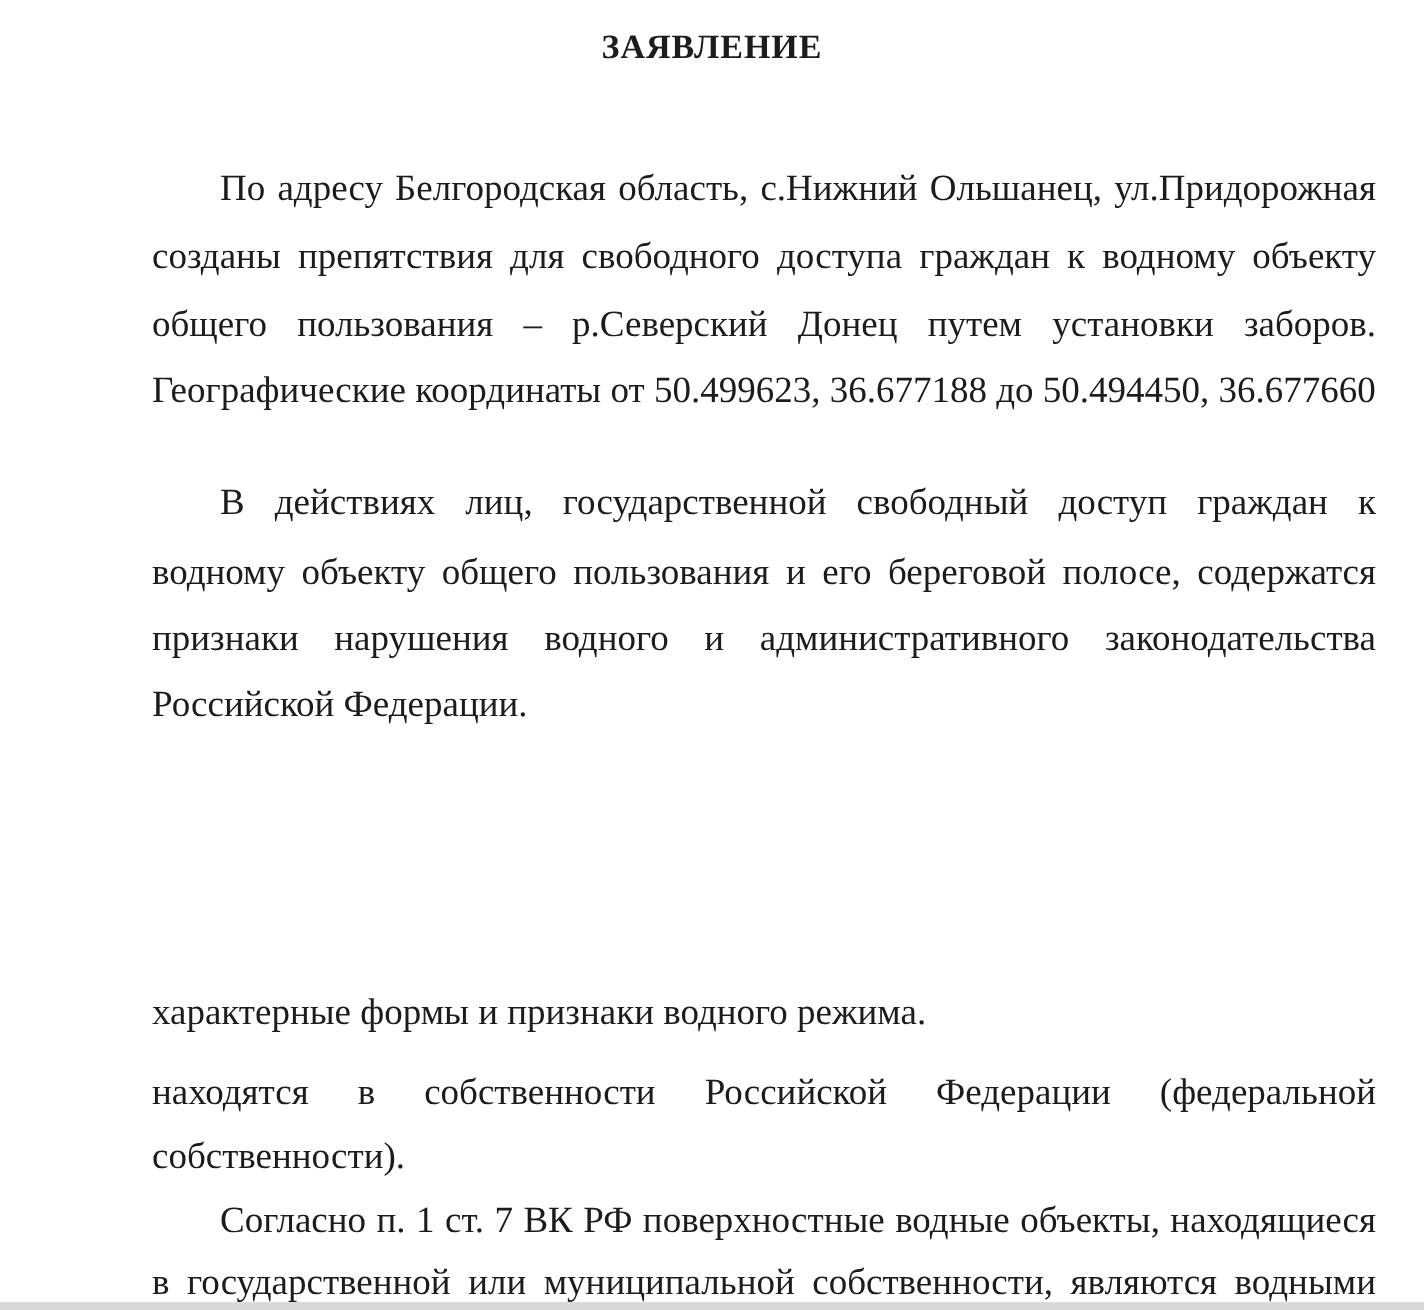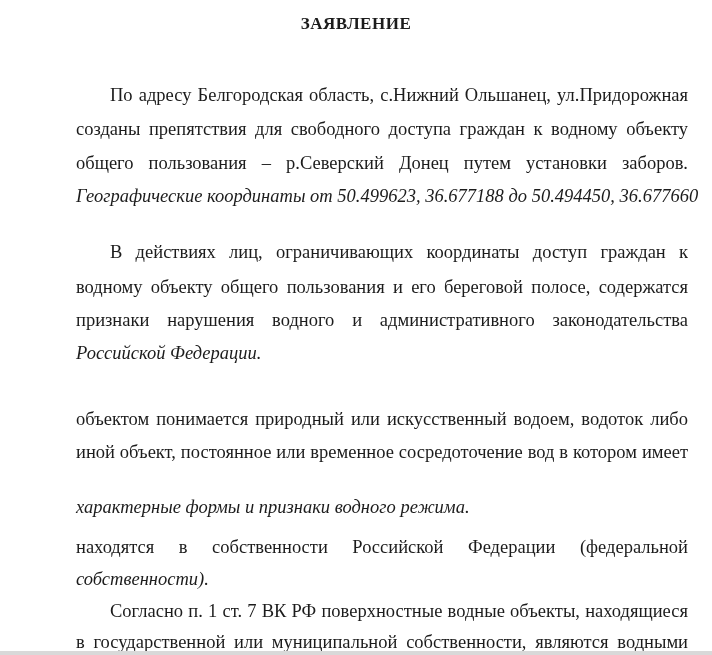--- a/index.html
+++ b/index.html
@@ -14,44 +14,42 @@
   .title {
     position: absolute; top: 14px; left: 0; width: 712px;
     text-align: center; font-weight: bold; font-size: 17px; letter-spacing: 0.5px;
   }
   .line {
     position: absolute; left: 76px; width: 612px;
     font-size: 18.5px; line-height: 22px; white-space: nowrap;
     text-align: justify; text-align-last: justify;
   }
   .line.indent { left: 110px; width: 578px; }
-  .line.last { text-align-last: left; font-style: italic; }
+  .line.last { text-align-last: left; }
   .bottom-edge {
     position: absolute; left: 0; bottom: 0; width: 712px; height: 4px;
     background: #d9d9d9;
   }
 </style>
 </head>
 <body>
 
 <div class="page">
   <div class="title">ЗАЯВЛЕНИЕ</div>
 
   <div class="line" style="top:118px">созданы препятствия для свободного доступа граждан к водному объекту</div>
   <div class="line indent" style="top:84px">По адресу Белгородская область, с.Нижний Ольшанец, ул.Придорожная</div>
   <div class="line" style="top:152px">общего пользования –  р.Северский Донец  путем установки заборов.</div>
   <div class="line last" style="top:185px">Географические координаты от 50.499623, 36.677188 до 50.494450, 36.677660</div>
 
-  <div class="line indent" style="top:241px">В действиях лиц, ограничивающих координаты доступ граждан к</div>
+  <div class="line indent" style="top:241px">В действиях лиц, государственной свободный доступ граждан к</div>
   <div class="line" style="top:276px">водному объекту общего пользования и его береговой полосе, содержатся</div>
   <div class="line last" style="top:342px">Российской Федерации.</div>
   <div class="line" style="top:309px">признаки нарушения водного и административного законодательства</div>
 
-  <div class="line" style="top:408px">объектом понимается природный или искусственный водоем, водоток либо</div>
-  <div class="line" style="top:441px">иной объект, постоянное или временное сосредоточение вод в котором имеет</div>
   <div class="line last" style="top:496px">характерные формы и признаки водного режима.</div>
 
   <div class="line" style="top:536px">находятся в собственности Российской Федерации (федеральной</div>
   <div class="line last" style="top:568px">собственности).</div>
 
   <div class="line indent" style="top:600px">Согласно п. 1 ст. 7 ВК РФ поверхностные водные объекты, находящиеся</div>
   <div class="line" style="top:631px">в государственной или муниципальной собственности, являются водными</div>
 
   <div class="bottom-edge"></div>
 </div>

